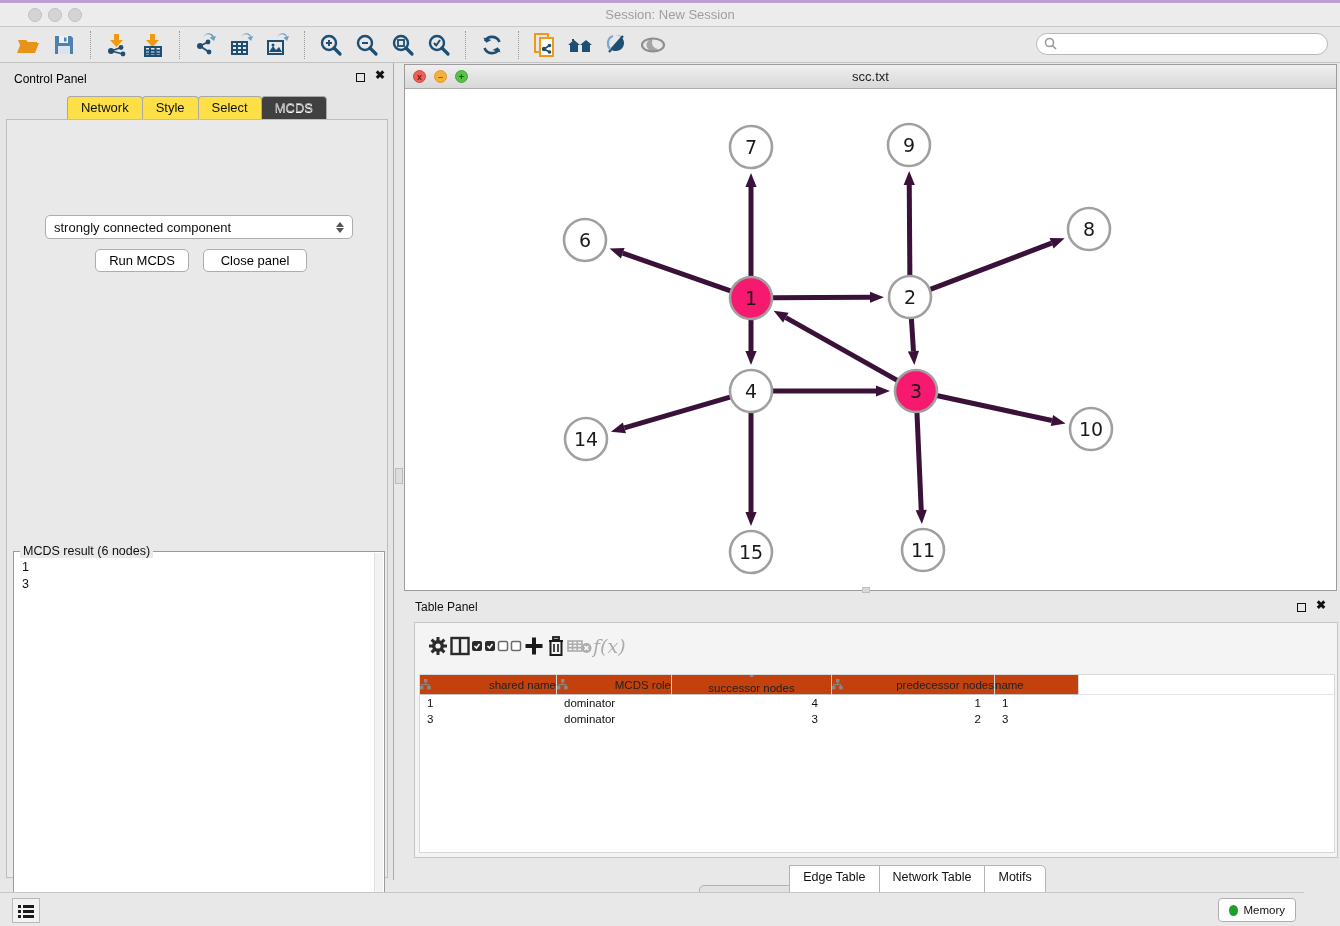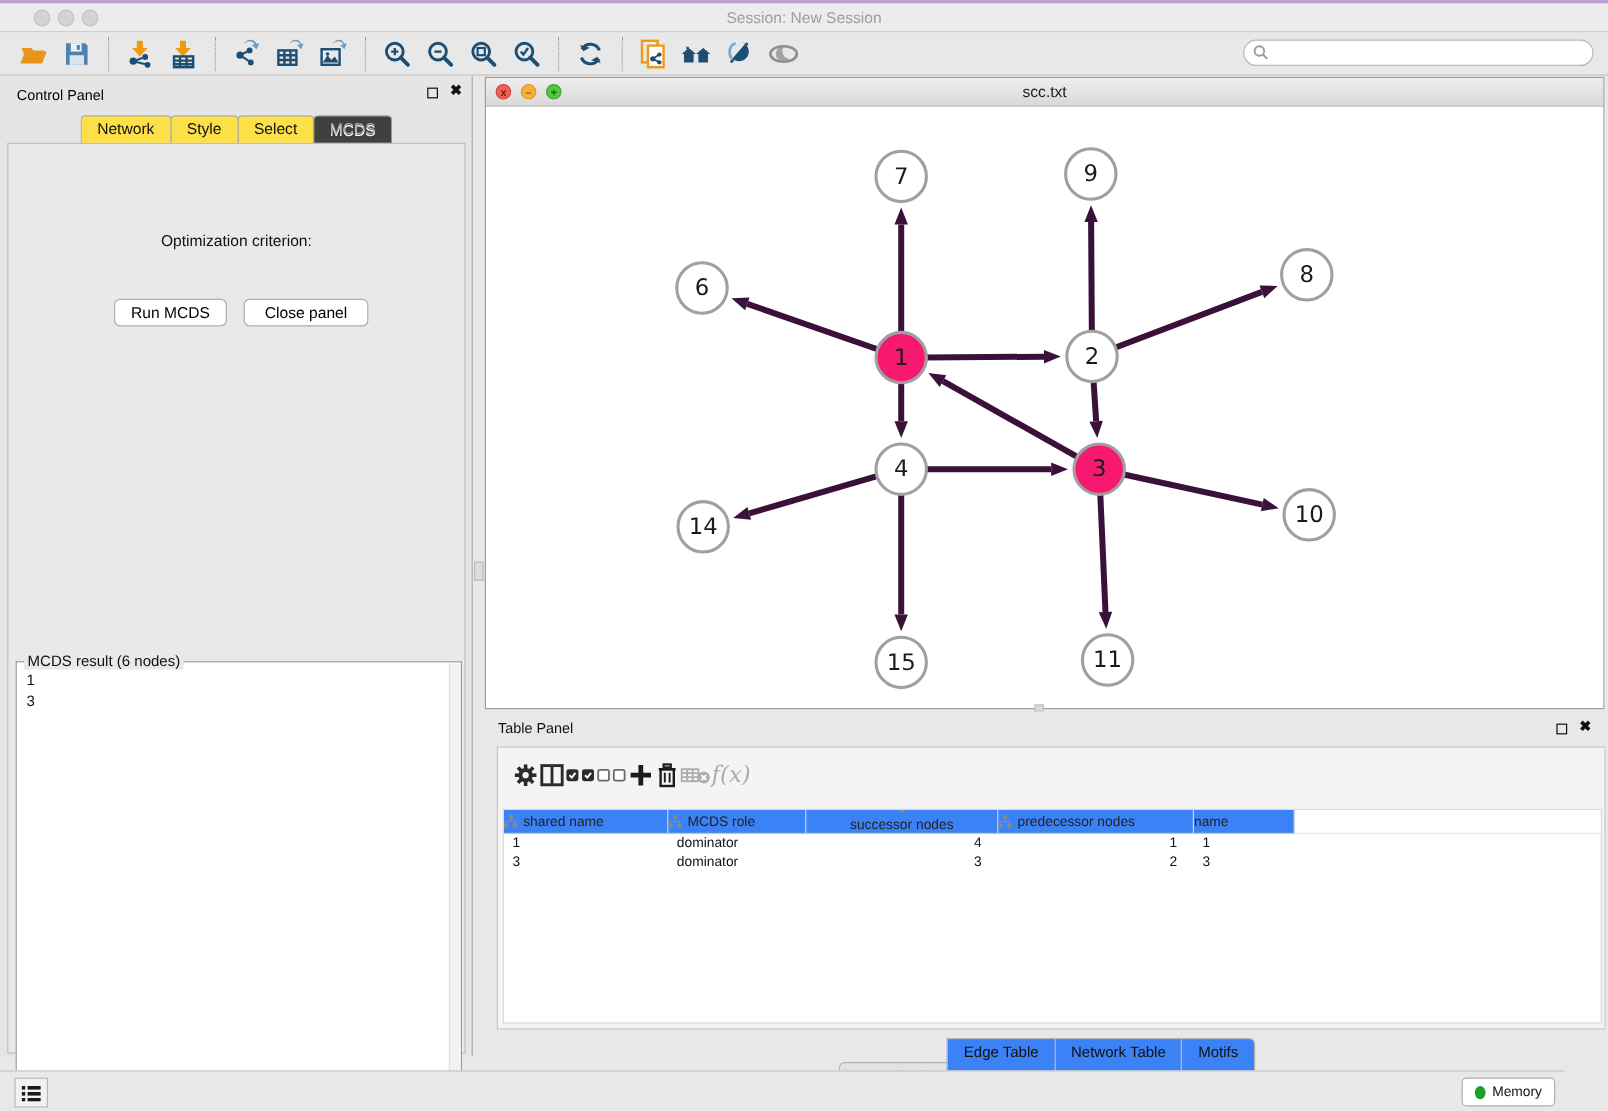--- a/index.html
+++ b/index.html
@@ -62,29 +62,29 @@
   
   .table-panel { position:absolute; left:404px; top:593px; width:936px; height:299px; background:#E8E8E8; }
   .tp-header { position:absolute; left:11px; top:7px; font-size:12px; }
   .tp-float{ right:34px; } .tp-close{ right:14px; }
   .tp-box { position:absolute; left:10px; top:29px; width:924px; height:236px; background:#F4F4F4; border:1px solid #C6C6C6; }
   .tp-toolbar { position:absolute; left:0; top:0; width:100%; height:45px; display:flex; align-items:center; padding-left:12px; }
   .tp-tool { display:flex; align-items:center; justify-content:center; cursor:pointer; }
   .fx-label { font-family:"DejaVu Serif", serif; font-style:italic; font-size:19px; color:#ABABAB; }
   .tp-table { position:absolute; left:4px; top:51px; width:916px; height:179px; background:#fff; border:1px solid #D8D8D8; overflow:hidden; }
   .thead { display:flex; height:20px; }
-  .th { background:#3b82f6; border-right:1px solid #D4D4D4; border-bottom:1px solid #C4C4C4; display:flex; align-items:center; justify-content:flex-start; gap:5px; font-size:11.5px; color:#222; cursor:pointer; }
+  .th { background:#c2410c; border-right:1px solid #D4D4D4; border-bottom:1px solid #C4C4C4; display:flex; align-items:center; justify-content:space-between; gap:5px; font-size:11.5px; color:#222; cursor:pointer; }
   .th-filler { flex:1; background:#fff; border-bottom:1px solid #E6E6E6; }
   .trow { display:flex; height:16px; font-size:11.5px; }
   .td { display:flex; align-items:center; }
   .td.left { justify-content:flex-start; padding-left:7px; }
   .td.right { justify-content:flex-end; padding-right:14px; }
 
   .tp-tabs { position:absolute; left:0; top:272px; width:100%; display:flex; justify-content:center; }
-  .tp-tab { font-size:12.5px; padding:4px 13px 5px; background:#3b82f6; border:1px solid #B3B3B3; margin-right:-1px; cursor:pointer; }
+  .tp-tab { font-size:12.5px; padding:4px 13px 5px; background:#ffffff; border:1px solid #B3B3B3; margin-right:-1px; cursor:pointer; }
   .tp-tab:first-child { border-radius:5px 0 0 5px; }
   .tp-tab:last-child { border-radius:0 5px 5px 0; }
   .tp-tab.selected { background:#E2E2E2; color:#b91c1c; text-shadow:0 1px 0 #fff;margin-top:20px; }
 
   
   .status-bar { position:absolute; left:0; top:892px; width:1304px; height:34px; background:#E8E8E8; border-top:1px solid #C6C6C6; }
   .list-btn { position:absolute; left:12px; top:5px; width:28px; height:25px; background:#F2F2F2; border:1px solid #B9B9B9; display:flex; align-items:center; justify-content:center; cursor:pointer; }
   .memory-btn { position:absolute; right:8px; top:5px; height:24px; background:#fff; border:1px solid #B0B0B0; border-radius:4px; display:flex; align-items:center; padding:0 10px; gap:5px; font-size:11.5px; cursor:pointer; }
   .mem-dot { width:9px; height:11px; border-radius:50%; background:#1E9E2A; }
 
@@ -244,21 +244,27 @@
   <div class="panel-header">Control Panel</div>
   <span class="panel-float cp-float"></span>
   <span class="panel-close cp-close">✖</span>
   <div class="cp-tabs" id="cp-tabs">
       <div class="cp-tab">Network</div>
       <div class="cp-tab">Style</div>
       <div class="cp-tab">Select</div>
       <div class="cp-tab selected">MCDS</div>
     </div>
   <div class="cp-content">
-    <div class="opt-label">Optimization criterion:</div>
+    <div class="dropdown">
+      <span class="dd-label">strongly connected component</span>
+      <span class="dd-arrows">
+          <span class="dd-up"></span>
+          <span class="dd-down"></span>
+        </span>
+    </div>
     <button class="cp-btn btn-run">Run MCDS</button>
     <button class="cp-btn btn-close">Close panel</button>
     <div class="result-box">
       <div class="result-legend">MCDS result (6 nodes)</div>
       <div class="result-lines" id="result-lines">
           <div>1</div>
           <div>3</div>
         </div>
       <div class="result-scroll"></div>
     </div>

